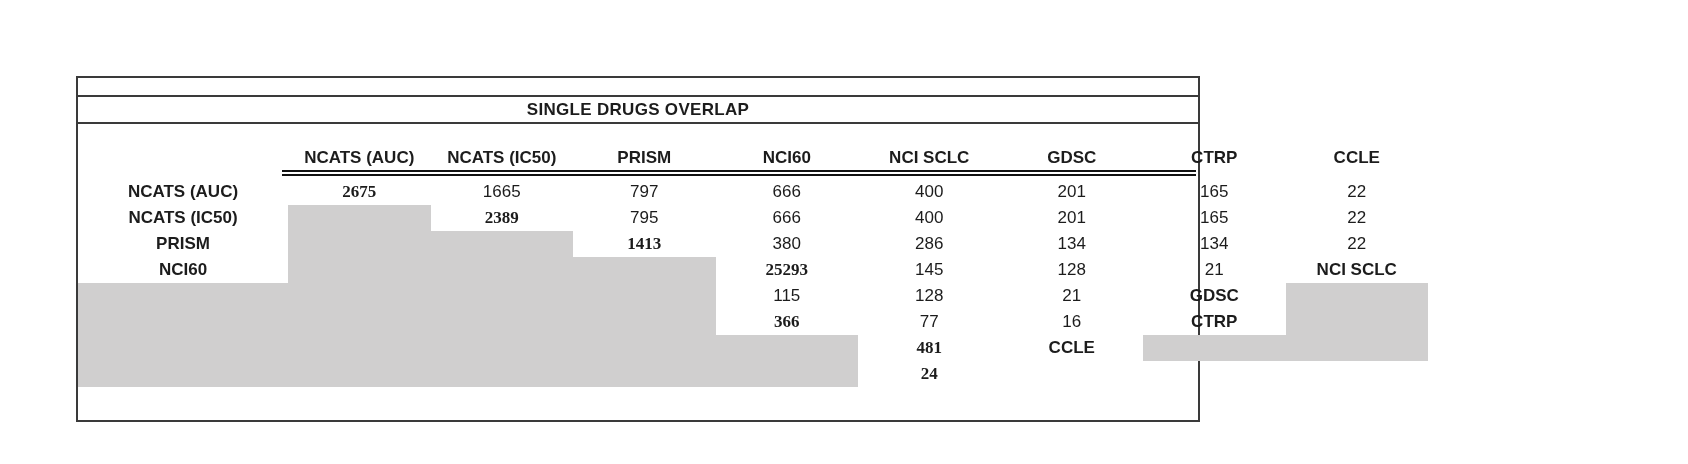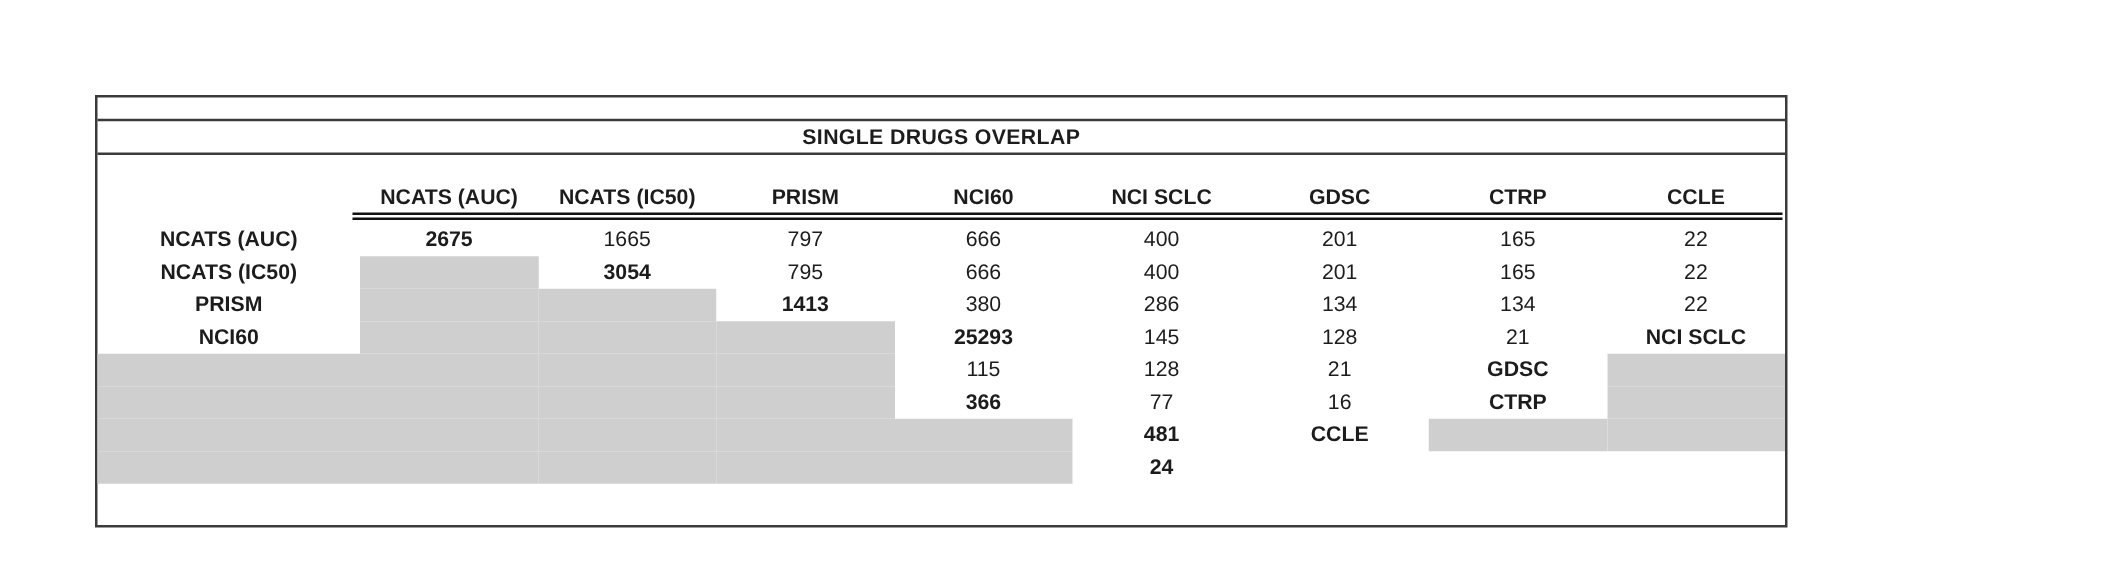--- a/index.html
+++ b/index.html
@@ -15,21 +15,21 @@
     font-family: "Liberation Sans", sans-serif;
     color: #1c1c1c;
     --shaded: #d0cfcf;
     --line: #3a3a3a;
     --rule: #111111;
   }
   .table-box {
     position: absolute;
     left: 76px;
     top: 76px;
-    width: 1354px;
+    width: 1124px;
     height: 346px;
     border: 2px solid var(--line);
     box-sizing: border-box;
     background: #ffffff;
   }
   .top-strip {
     height: 17px;
     border-bottom: 2px solid var(--line);
   }
   .title-row {
@@ -79,20 +79,21 @@
     text-align: center;
     white-space: nowrap;
   }
   .vcell {
     font-size: 17px;
     line-height: 26px;
     text-align: center;
   }
   .vcell.diag {
     font-weight: 700;
+    font-family: Liberation Serif, serif;
   }
   .vcell.shaded {
     background: var(--shaded);
   }
 </style>
 </head>
 <body>
 
 <div class="canvas" style="--shaded: #d0cfcf; --line: #3a3a3a; --rule: #111111; color: rgb(28, 28, 28);">
   <div class="table-box">
@@ -114,21 +115,21 @@
           <div class="vcell diag">2675</div>
           <div class="vcell">1665</div>
           <div class="vcell">797</div>
           <div class="vcell">666</div>
           <div class="vcell">400</div>
           <div class="vcell">201</div>
           <div class="vcell">165</div>
           <div class="vcell">22</div>
           <div class="rlabel">NCATS (IC50)</div>
           <div class="vcell shaded"></div>
-          <div class="vcell diag">3054</div>
+          <div class="vcell diag">2389</div>
           <div class="vcell">795</div>
           <div class="vcell">666</div>
           <div class="vcell">400</div>
           <div class="vcell">201</div>
           <div class="vcell">165</div>
           <div class="vcell">22</div>
           <div class="rlabel">PRISM</div>
           <div class="vcell shaded"></div>
           <div class="vcell shaded"></div>
           <div class="vcell diag">1413</div>

